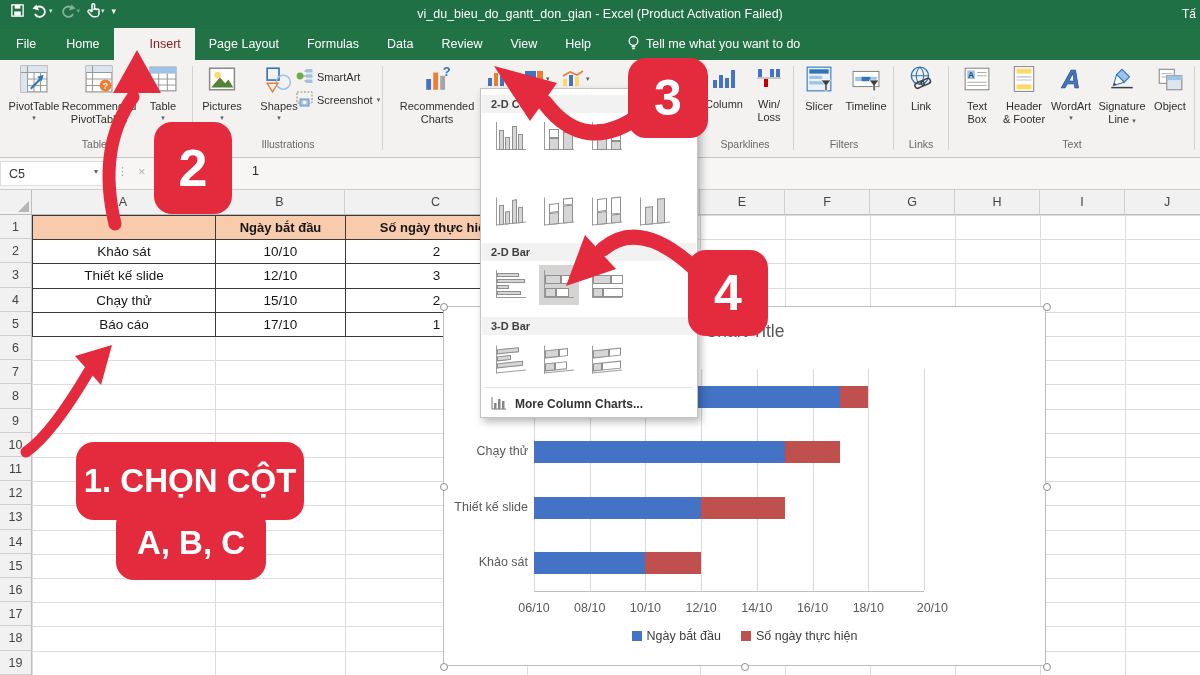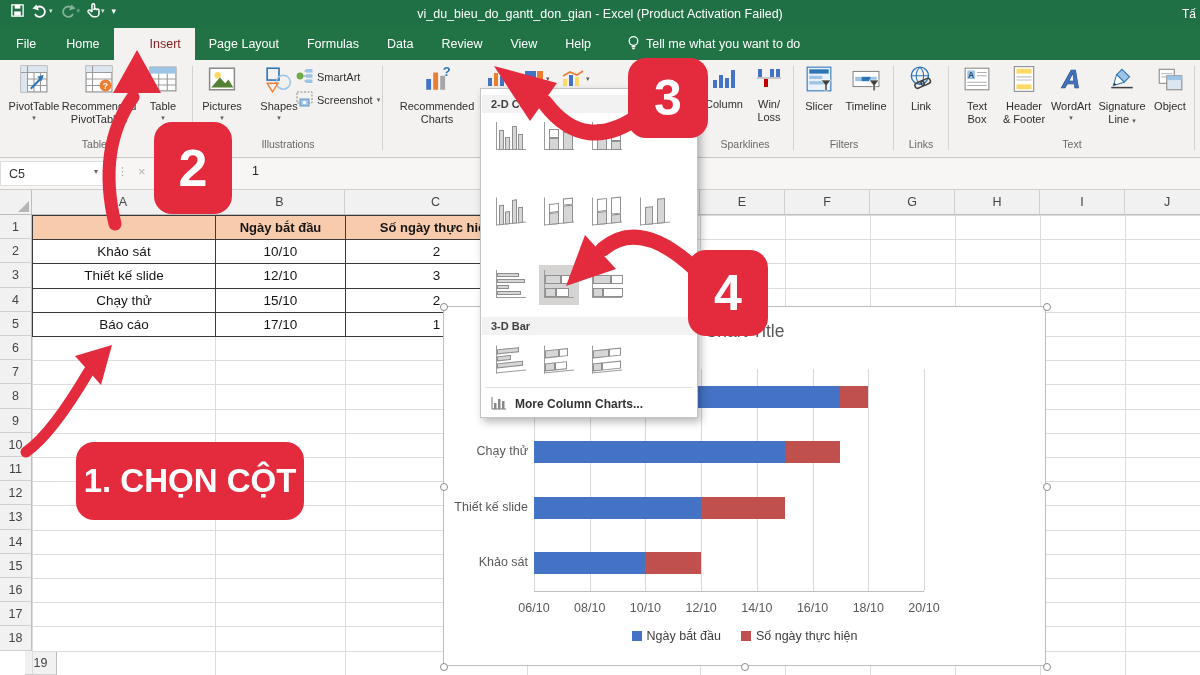--- a/index.html
+++ b/index.html
@@ -389,21 +389,21 @@
       <div class="rowhead" style="top: 218.6px; height: 24.2px; line-height: 24.2px;">9</div>
       <div class="rowhead" style="top: 242.8px; height: 24.2px; line-height: 24.2px;">10</div>
       <div class="rowhead" style="top: 267px; height: 24.2px; line-height: 24.2px;">11</div>
       <div class="rowhead" style="top: 291.2px; height: 24.2px; line-height: 24.2px;">12</div>
       <div class="rowhead" style="top: 315.4px; height: 24.2px; line-height: 24.2px;">13</div>
       <div class="rowhead" style="top: 339.6px; height: 24.2px; line-height: 24.2px;">14</div>
       <div class="rowhead" style="top: 363.8px; height: 24.2px; line-height: 24.2px;">15</div>
       <div class="rowhead" style="top: 388px; height: 24.2px; line-height: 24.2px;">16</div>
       <div class="rowhead" style="top: 412.2px; height: 24.2px; line-height: 24.2px;">17</div>
       <div class="rowhead" style="top: 436.4px; height: 24.2px; line-height: 24.2px;">18</div>
-      <div class="rowhead" style="top: 460.6px; height: 24.2px; line-height: 24.2px; margin-left: 25px;">19</div>
+      <div class="rowhead" style="top: 460.6px; height: 24.2px; line-height: 24.2px;">19</div>
       <div class="vline" style="left: 32px; top: 25px; height: 459.8px;"></div>
       <div class="vline" style="left: 215px; top: 25px; height: 459.8px;"></div>
       <div class="vline" style="left: 345px; top: 25px; height: 459.8px;"></div>
       <div class="vline" style="left: 527px; top: 25px; height: 459.8px;"></div>
       <div class="vline" style="left: 700px; top: 25px; height: 459.8px;"></div>
       <div class="vline" style="left: 785px; top: 25px; height: 459.8px;"></div>
       <div class="vline" style="left: 870px; top: 25px; height: 459.8px;"></div>
       <div class="vline" style="left: 955px; top: 25px; height: 459.8px;"></div>
       <div class="vline" style="left: 1040px; top: 25px; height: 459.8px;"></div>
       <div class="vline" style="left: 1125px; top: 25px; height: 459.8px;"></div>
@@ -454,21 +454,21 @@
       <div class="ch-tick" style="left: 177.429px; top: 294px;">10/10</div>
       <div class="ch-grid" style="left: 257.143px; top: 62px; height: 222px;"></div>
       <div class="ch-tick" style="left: 233.143px; top: 294px;">12/10</div>
       <div class="ch-grid" style="left: 312.857px; top: 62px; height: 222px;"></div>
       <div class="ch-tick" style="left: 288.857px; top: 294px;">14/10</div>
       <div class="ch-grid" style="left: 368.571px; top: 62px; height: 222px;"></div>
       <div class="ch-tick" style="left: 344.571px; top: 294px;">16/10</div>
       <div class="ch-grid" style="left: 424.286px; top: 62px; height: 222px;"></div>
       <div class="ch-tick" style="left: 400.286px; top: 294px;">18/10</div>
       <div class="ch-grid" style="left: 480px; top: 62px; height: 222px;"></div>
-      <div class="ch-tick" style="left: 456px; top: 294px;">20/10</div>
+      <div class="ch-tick" style="left: 456px; top: 294px; text-align: right;">20/10</div>
       <div class="ch-axis" style="left: 90px; top: 284px; width: 390px;"></div>
       <div class="ch-cat" style="left: 0px; top: 248.25px;">Khảo sát</div>
       <div class="ch-bar" style="left: 90px; top: 245.25px; width: 111.429px; height: 22px; background: rgb(68, 114, 196);"></div>
       <div class="ch-bar" style="left: 201.429px; top: 245.25px; width: 55.7143px; height: 22px; background: rgb(192, 80, 77);"></div>
       <div class="ch-cat" style="left: 0px; top: 192.75px;">Thiết kế slide</div>
       <div class="ch-bar" style="left: 90px; top: 189.75px; width: 167.143px; height: 22px; background: rgb(68, 114, 196);"></div>
       <div class="ch-bar" style="left: 257.143px; top: 189.75px; width: 83.5714px; height: 22px; background: rgb(192, 80, 77);"></div>
       <div class="ch-cat" style="left: 0px; top: 137.25px;">Chạy thử</div>
       <div class="ch-bar" style="left: 90px; top: 134.25px; width: 250.714px; height: 22px; background: rgb(68, 114, 196);"></div>
       <div class="ch-bar" style="left: 340.714px; top: 134.25px; width: 55.7143px; height: 22px; background: rgb(192, 80, 77);"></div>
@@ -558,20 +558,21 @@
         </div>
       </div>
       <div class="m-ico" style="left: 154px; top: 102px;">
         <div class="mc" style="transform: skewY(-6deg);">
           <div class="ax-l"></div>
           <div class="ax-b"></div>
           <div class="seg" style="left: 8px; width: 8px; bottom: 5px; height: 18px; background: rgb(214, 214, 214);"></div>
           <div class="seg" style="left: 20px; width: 8px; bottom: 5px; height: 25px; background: rgb(214, 214, 214);"></div>
         </div>
       </div>
+      <div class="m-band" style="top: 154px;">2-D Bar</div>
       <div class="m-ico" style="left: 10px; top: 176px;">
         <div class="mc">
           <div class="ax-l"></div>
           <div class="ax-b"></div>
           <div class="seg" style="top: 6px; height: 4px; left: 4px; width: 22px; background: rgb(214, 214, 214);"></div>
           <div class="seg" style="top: 12px; height: 4px; left: 4px; width: 28px; background: rgb(214, 214, 214);"></div>
           <div class="seg" style="top: 18px; height: 4px; left: 4px; width: 12px; background: rgb(214, 214, 214);"></div>
           <div class="seg" style="top: 24px; height: 4px; left: 4px; width: 24px; background: rgb(214, 214, 214);"></div>
         </div>
       </div>
@@ -647,14 +648,15 @@
       <polygon points="494,66 557,83 530,121" stroke="none"></polygon>
       <path d="M694 268 Q 640 218 603 249" fill="none" stroke-width="15" stroke-linecap="round"></path>
       <polygon points="566,286 585,235 616,269" stroke="none"></polygon>
     </g>
   </svg>
 
   <div class="badge" style="left:154px;top:122px;width:78px;height:92px;font-size:52px;">2</div>
   <div class="badge" style="left:628px;top:58px;width:80px;height:80px;font-size:50px;">3</div>
   <div class="badge" style="left:688px;top:250px;width:80px;height:86px;font-size:50px;">4</div>
   <div class="s1box" style="left:76px;top:442px;width:228px;height:78px;">1. CHỌN CỘT</div>
+  <div class="s1box" style="left:116px;top:506px;width:150px;height:74px;">A, B, C</div>
 
 </div>
 
 </body></html>

